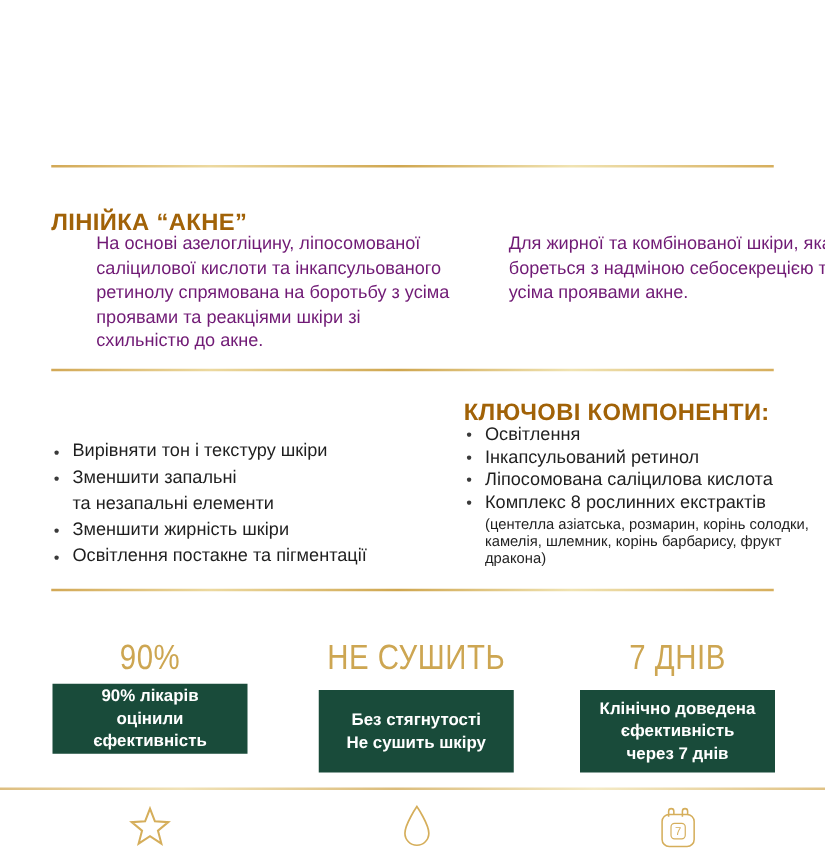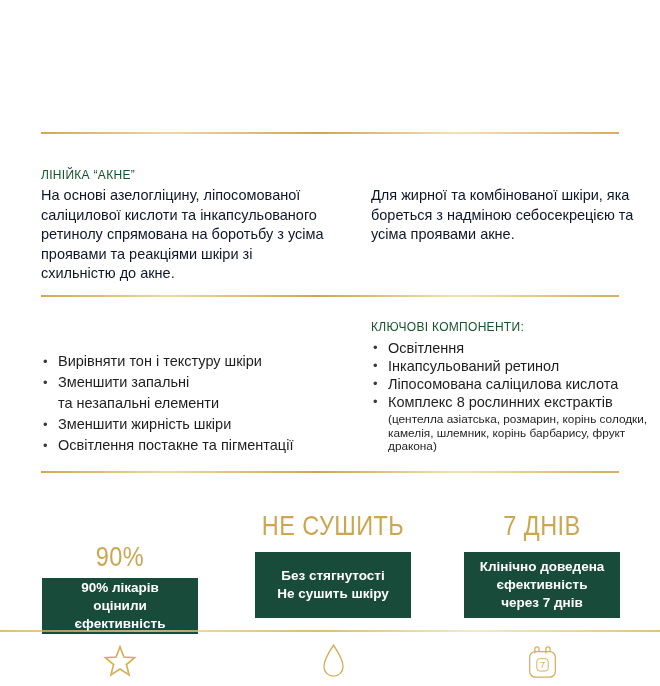--- a/index.html
+++ b/index.html
@@ -13,43 +13,43 @@
 
   
   .divider { position:absolute; left:41px; width:578px; height:2px;
     background:linear-gradient(90deg,#d2a855 0%,#ecd9a0 22%,#cfa64f 48%,#f0e3b2 72%,#d6ae5c 100%); }
   .divider.d1 { top:132px; }
   .divider.d2 { top:295px; }
   .divider.d3 { top:471px; }
   .divider.bottom { top:630px; left:0; width:660px; opacity:.75; height:2px; }
 
   
-  .sec-heading { position:absolute; font-size:12px; font-weight:400; color:#14532d; letter-spacing:.3px; }
+  .sec-heading { position:absolute; font-size:19px; font-weight:700; color:#a16207; letter-spacing:.3px; }
   .h-line  { top:168px; left:41px; }
   .h-help  { top:333px; left:41px; }
   .h-comp  { top:320px; left:371px; }
 
   
-  .para { position:absolute; font-size:14.5px; line-height:19.5px; color:#0f172a; white-space:pre-line; }
+  .para { position:absolute; font-size:14.5px; line-height:19.5px; color:#701a75; white-space:pre-line;margin-left:36px; }
   .para.left  { top:186px; left:41px;  width:312px; }
   .para.right { top:186px; left:371px; width:290px; }
 
   
   .blist { position:absolute; list-style:none; margin:0; padding:0; }
   .blist li { position:relative; padding-left:17px; font-size:14.5px; color:#1f1f1f; white-space:pre-line; }
   .blist li::before { content:"•"; position:absolute; left:2px; top:0; color:#3a3a3a; font-size:13px; }
   .list-help { top:351px; left:41px; width:305px; }
   .list-help li { line-height:21px; }
   .list-comp { top:339px; left:371px; width:285px; }
   .list-comp li { line-height:18px; }
   .comp-note { padding-left:17px; margin-top:2px; font-size:11.8px; line-height:13.5px; color:#1f1f1f; white-space:pre-line; }
 
   
   .stat { position:absolute; top:510px; width:200px; text-align:center; }
-  .stat.s1 { left:20px;margin-top:31px; }  .stat.s2 { left:233px; }  .stat.s3 { left:442px; }
+  .stat.s1 { left:20px; }  .stat.s2 { left:233px; }  .stat.s3 { left:442px; }
   .stat-headline { font-size:28px; line-height:32px; font-weight:400; color:#cda652; letter-spacing:.5px; transform:scaleX(.84); }
   .stat-box { width:156px; margin:6px auto 0; background:#194b3a; color:#ffffff;
     font-size:13.5px; font-weight:700; line-height:18px; white-space:pre-line;
     display:flex; align-items:center; justify-content:center; text-align:center; box-sizing:border-box; padding:4px; }
   .stat.s1 .stat-box { height:56px; margin-top:5px; }
   .stat.s2 .stat-box, .stat.s3 .stat-box { height:66px; margin-top:10px; }
 
   .iconrow { position:absolute; top:643px; width:200px; text-align:center; }
   .iconrow.i1 { left:20px; } .iconrow.i2 { left:233px; } .iconrow.i3 { left:442px; }
   .iconrow svg { display:inline-block; vertical-align:top; }

